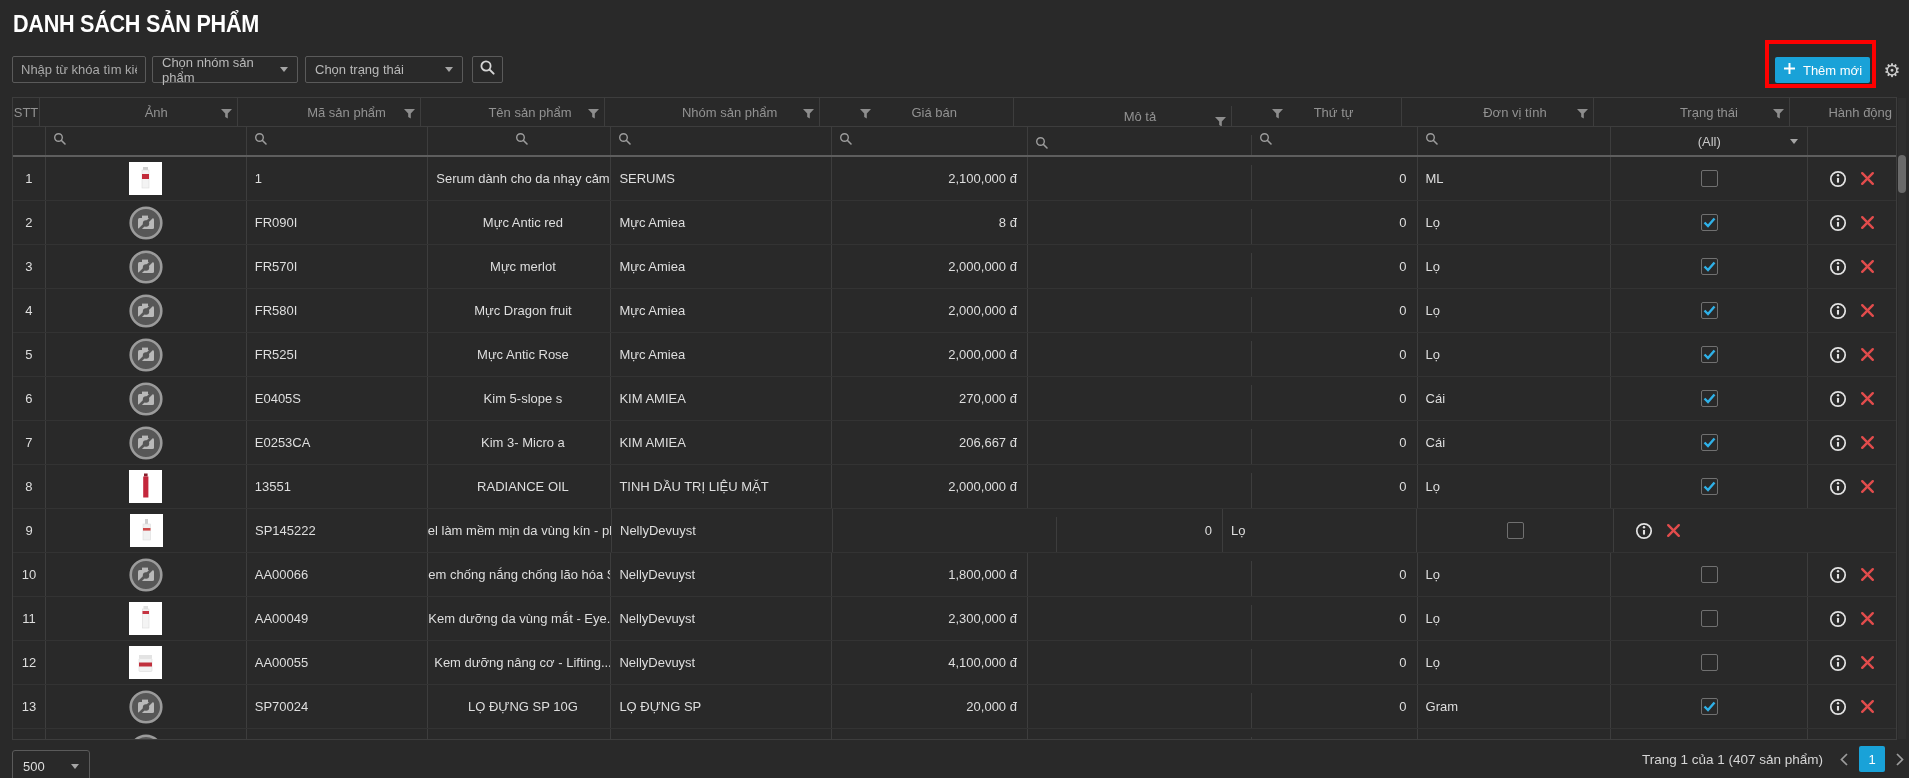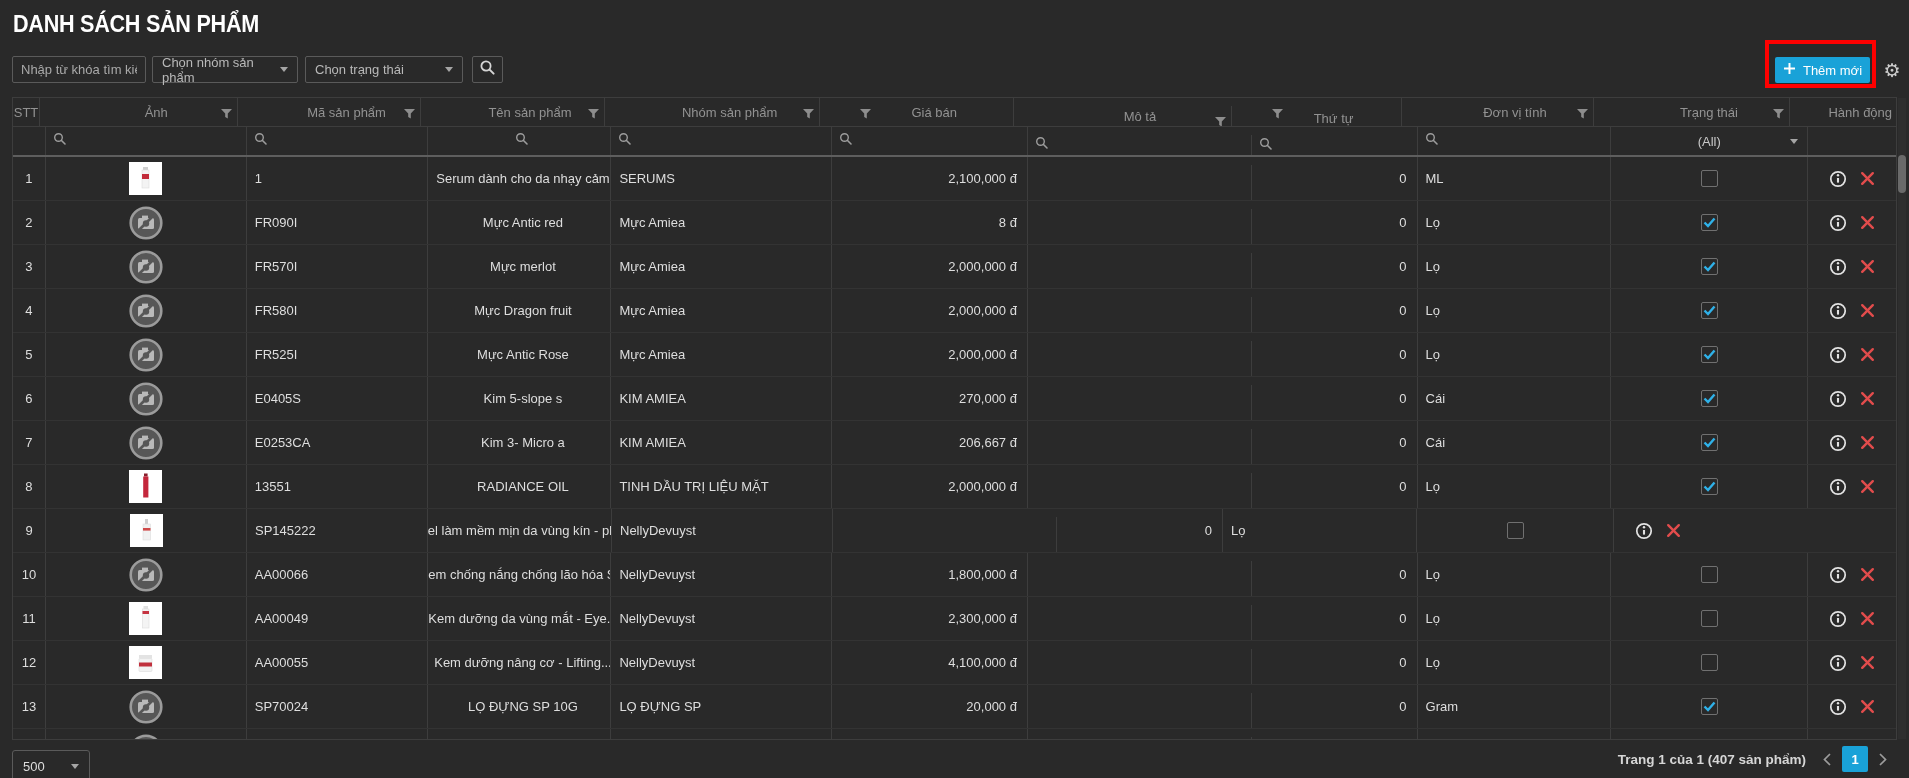--- a/index.html
+++ b/index.html
@@ -39,21 +39,21 @@
   .tfilter{display:flex;height:28px;border-bottom:2px solid #5e5e5e;}
   .fcell{position:relative;display:flex;align-items:center;border-right:1px solid #3d3d3d;
          box-sizing:border-box;padding-left:7px;overflow:hidden;}
   .fcell.center{justify-content:center;padding-left:0;color:#c9c9c9;font-size:13px;}
   .nob{border-right:none !important;}
   .funnel-r{position:absolute;right:5px;top:9px;}
   .funnel-l{position:absolute;left:5px;top:9px;}
   .fcaret{position:absolute;right:9px;top:12px;}
 
   .c0{width:33px;}.c1{width:201px;}.c2{width:181px;}.c3{width:184px;justify-content:center;}.c4{width:221px;align-items:center;}
-  .c5{width:196px;}.c6{width:224px;margin-top:8px;}.c7{width:166px;align-items:flex-end;}.c8{width:194px;}.c9{width:197px;}.c10{width:88px;}
+  .c5{width:196px;}.c6{width:224px;margin-top:8px;}.c7{width:166px;}.c8{width:194px;}.c9{width:197px;}.c10{width:88px;}
 
   .tbody{height:582px;overflow:hidden;}
   .trow{display:flex;height:44px;border-bottom:1px solid #333333;box-sizing:border-box;}
   .tcell{display:flex;align-items:center;border-right:1px solid #3d3d3d;box-sizing:border-box;
          color:#dedede;font-size:13px;overflow:hidden;white-space:nowrap;}
   .al{padding-left:8px;}
   .ar{justify-content:flex-end;padding-right:10px;}
   .ac{justify-content:center;}
   .actions{gap:13px;}
 
@@ -78,21 +78,21 @@
   .icoinfo,.icodel{display:flex;align-items:center;justify-content:center;cursor:pointer;}
 
   
   .vscroll{position:absolute;left:1898px;top:98px;width:8px;height:641px;background:#2e2e2e;}
   .vthumb{position:absolute;left:0;top:57px;width:8px;height:38px;background:#6a6a6a;border-radius:4px;cursor:pointer;}
 
   
   .pgsel{position:absolute;left:12px;top:750px;width:78px;height:32px;border:1px solid #5a5a5a;border-radius:3px;
          display:flex;align-items:center;justify-content:space-between;padding:0 10px;color:#dddddd;
          font-size:13px;box-sizing:border-box;cursor:pointer;}
-  .pagination{position:absolute;right:21px;top:744px;height:30px;display:flex;align-items:center;gap:10px;font-weight:bold;}
+  .pagination{position:absolute;right:4px;top:744px;height:30px;display:flex;align-items:center;gap:10px;}
   .summary{color:#d6d6d6;font-size:13.5px;margin-right:6px;}
   .pagebox{width:26px;height:26px;background:#19a2d8;color:#fff;font-size:13px;display:flex;
            align-items:center;justify-content:center;border-radius:2px;cursor:pointer;}
   .chev{display:flex;align-items:center;cursor:pointer;}
 </style>
 </head>
 <body>
 
 <div class="screen">
 

